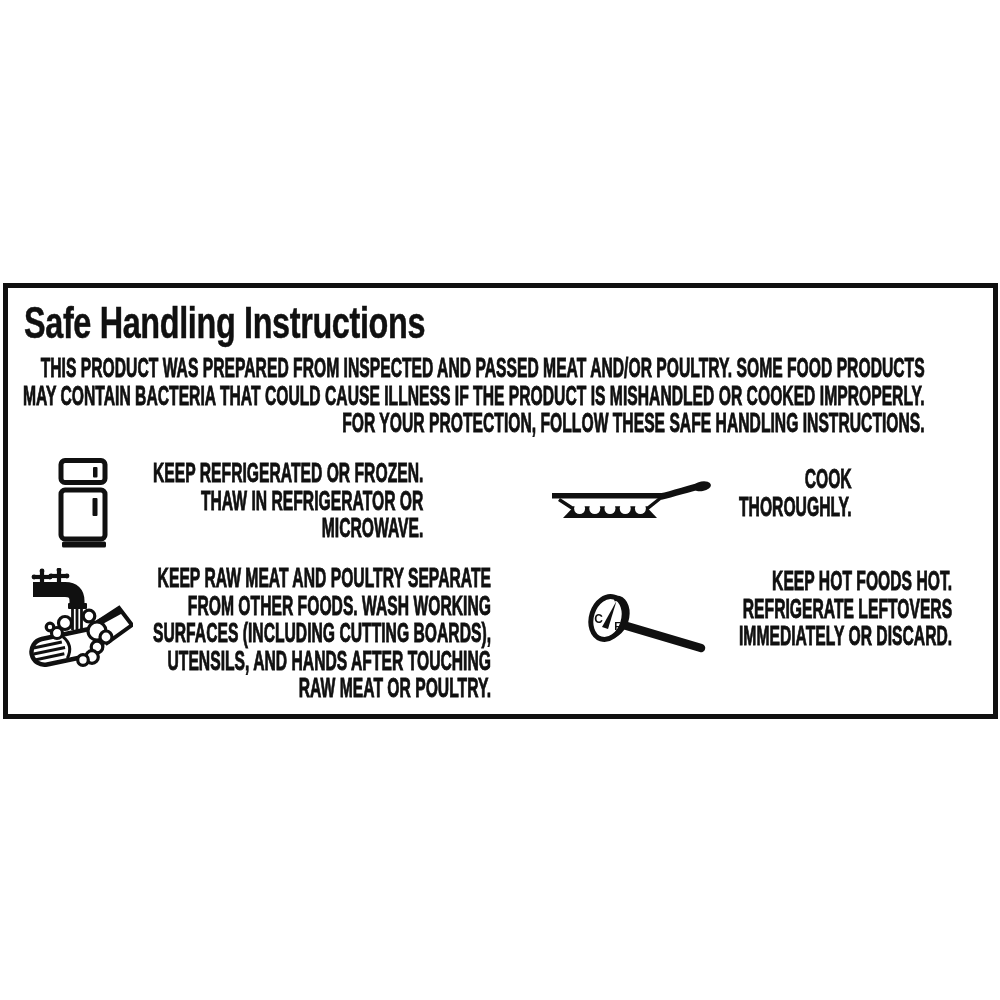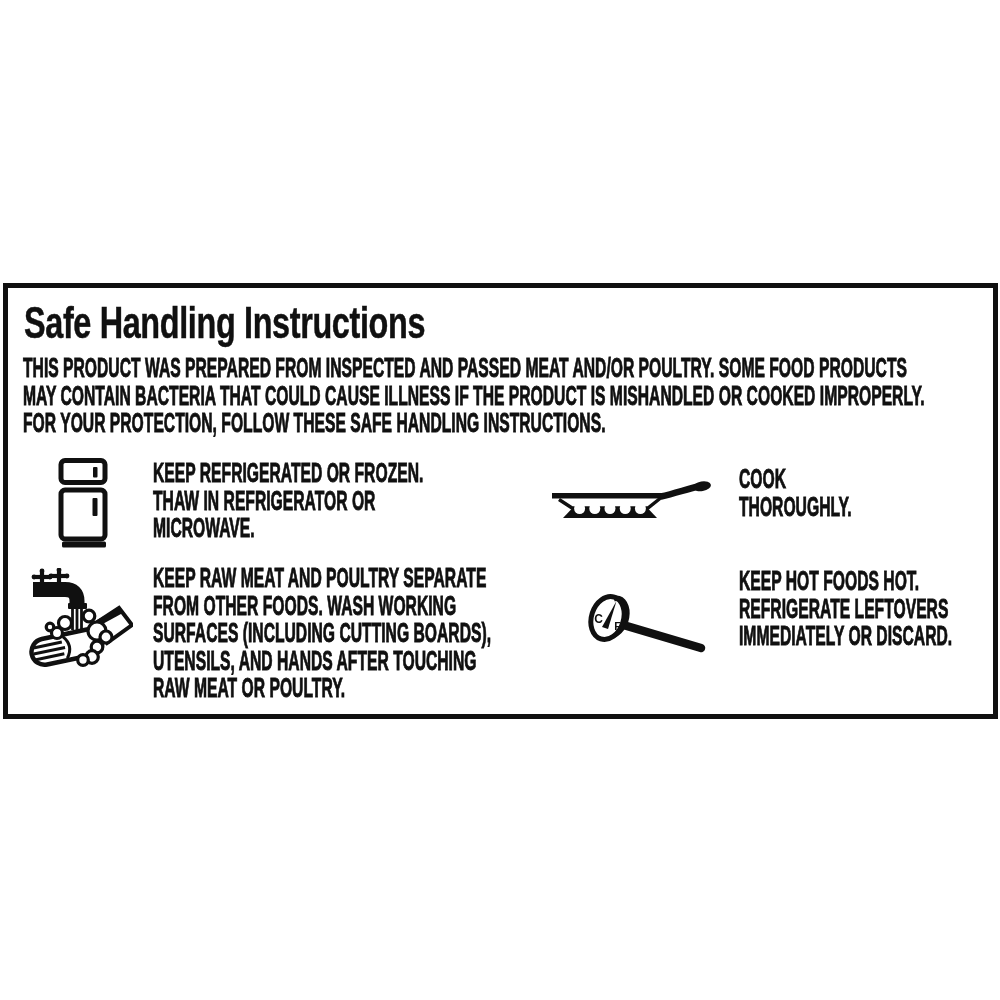--- a/index.html
+++ b/index.html
@@ -11,20 +11,21 @@
     color: #101010;
     overflow: hidden;
   }
   .label-box {
     position: absolute;
     left: 3px; top: 283px;
     width: 995px; height: 436px;
     border: 5px solid #101010;
     box-sizing: border-box;
     background: #ffffff;
+    text-align: right;
   }
   .content { position: relative; width: 100%; height: 100%; }
 
   .cond {
     font-weight: bold;
     white-space: nowrap;
     transform-origin: left top;
     color: #101010;
   }
   .title {

